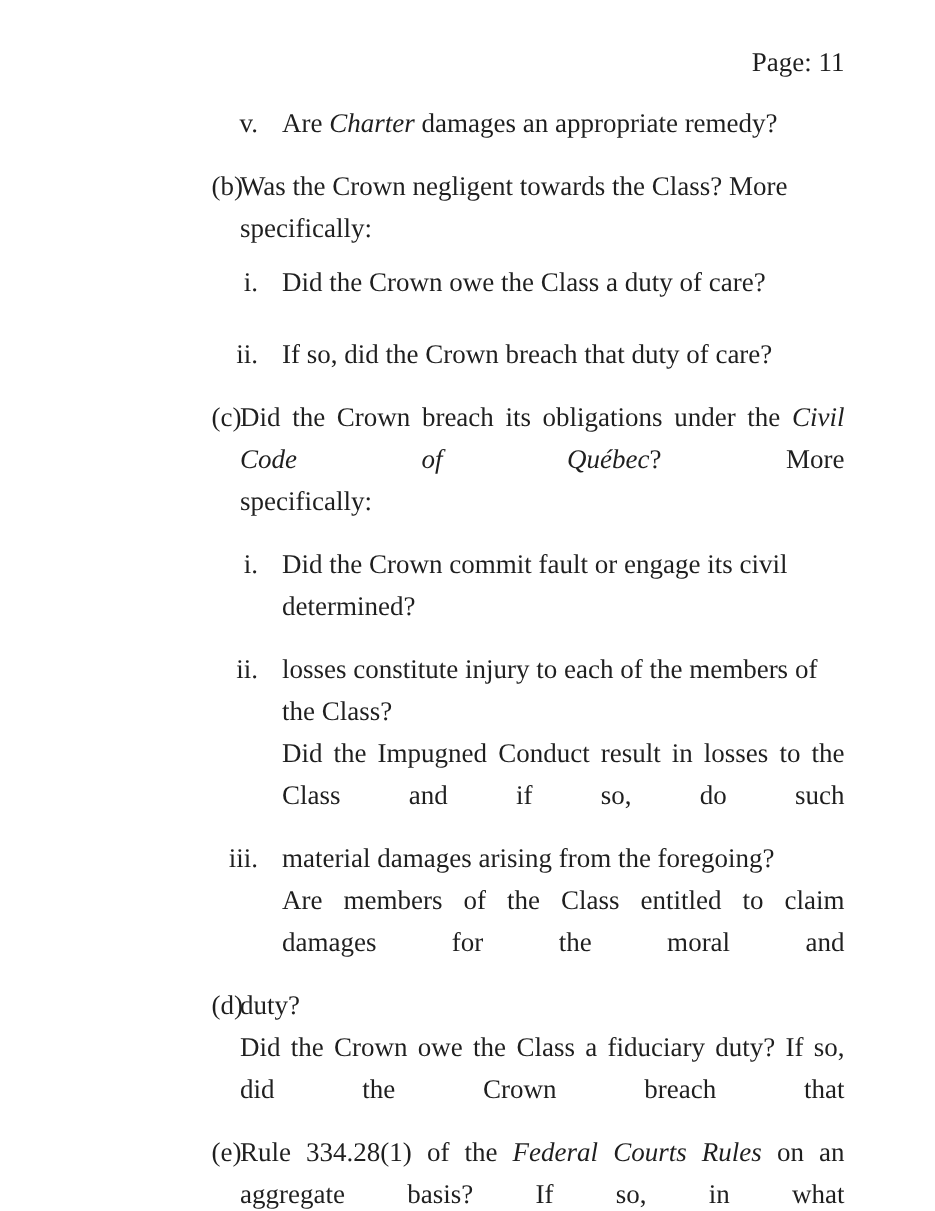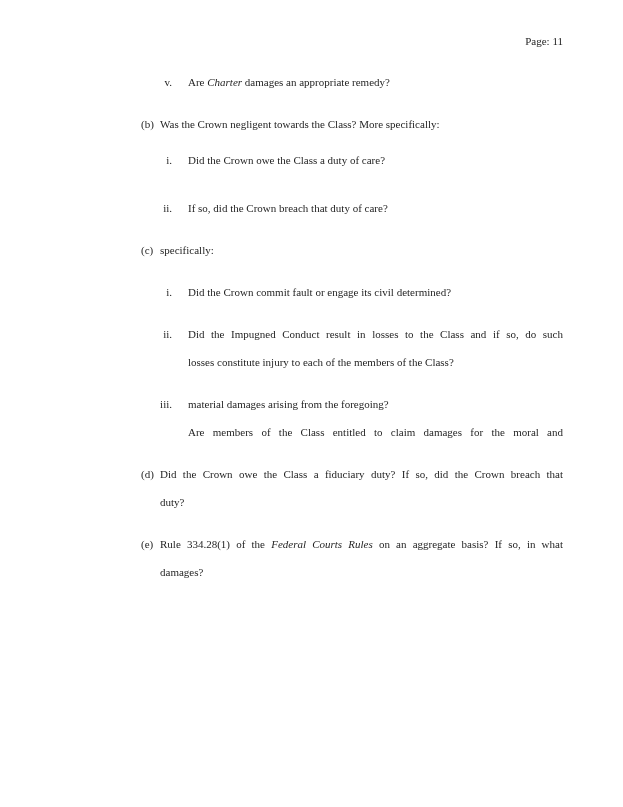--- a/index.html
+++ b/index.html
@@ -9,21 +9,21 @@
     height: 807px;
     background: #ffffff;
   }
   .page {
     position: relative;
     width: 623px;
     height: 807px;
     background: #ffffff;
     overflow: hidden;
     font-family: "Liberation Serif", "DejaVu Serif", serif;
-    font-size: 11px;
+    font-size: 18px;
     color: #1f1f1f;
   }
   .page-header {
     position: absolute;
     top: 34px;
     right: 60px;
     line-height: 15px;
     white-space: nowrap;
   }
   .question-list {
@@ -77,40 +77,41 @@
       <div class="item roman">
         <span class="label">i.</span>
         <div class="line"><span>Did the Crown owe the Class a duty of care?</span></div>
       </div>
       <div class="item roman">
         <span class="label">ii.</span>
         <div class="line"><span>If so, did the Crown breach that duty of care?</span></div>
       </div>
       <div class="item letter">
         <span class="label">(c)</span>
+        <div class="line just"><span>Did the Crown breach its obligations under the </span><span class="it">Civil Code of Québec</span><span>? More</span></div>
         <div class="line"><span>specifically:</span></div>
       </div>
       <div class="item roman">
         <span class="label">i.</span>
         <div class="line"><span>Did the Crown commit fault or engage its civil determined?</span></div>
       </div>
       <div class="item roman">
         <span class="label">ii.</span>
+        <div class="line"><span>losses constitute injury to each of the members of the Class?</span></div>
         <div class="line just"><span>Did the Impugned Conduct result in losses to the Class and if so, do such</span></div>
-        <div class="line"><span>losses constitute injury to each of the members of the Class?</span></div>
       </div>
       <div class="item roman">
         <span class="label">iii.</span>
         <div class="line"><span>material damages arising from the foregoing?</span></div>
         <div class="line just"><span>Are members of the Class entitled to claim damages for the moral and</span></div>
       </div>
       <div class="item letter">
         <span class="label">(d)</span>
+        <div class="line"><span>duty?</span></div>
         <div class="line just"><span>Did the Crown owe the Class a fiduciary duty? If so, did the Crown breach that</span></div>
-        <div class="line"><span>duty?</span></div>
       </div>
       <div class="item letter">
         <span class="label">(e)</span>
         <div class="line just"><span>Rule 334.28(1) of the </span><span class="it">Federal Courts Rules</span><span> on an aggregate basis? If so, in what</span></div>
         <div class="line"><span>damages?</span></div>
       </div>
     </div>
 </div>
 
 </body></html>

